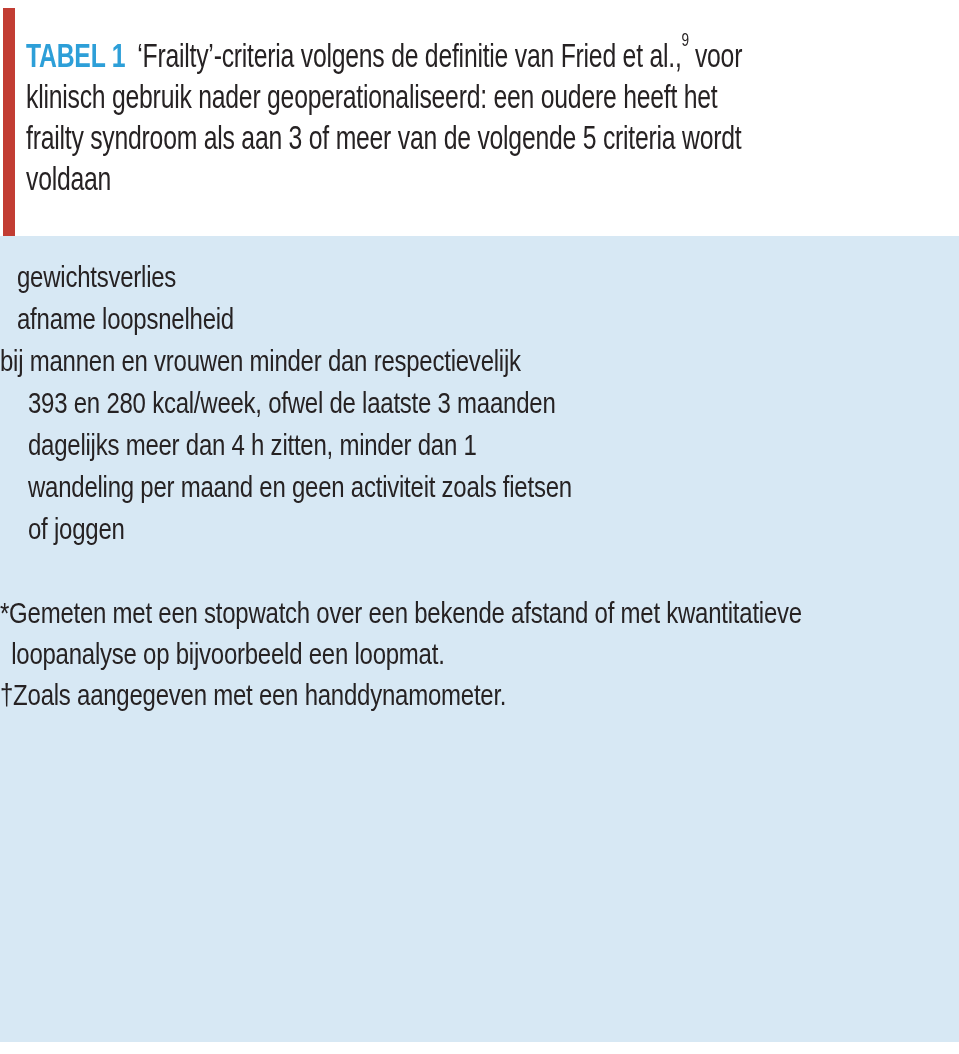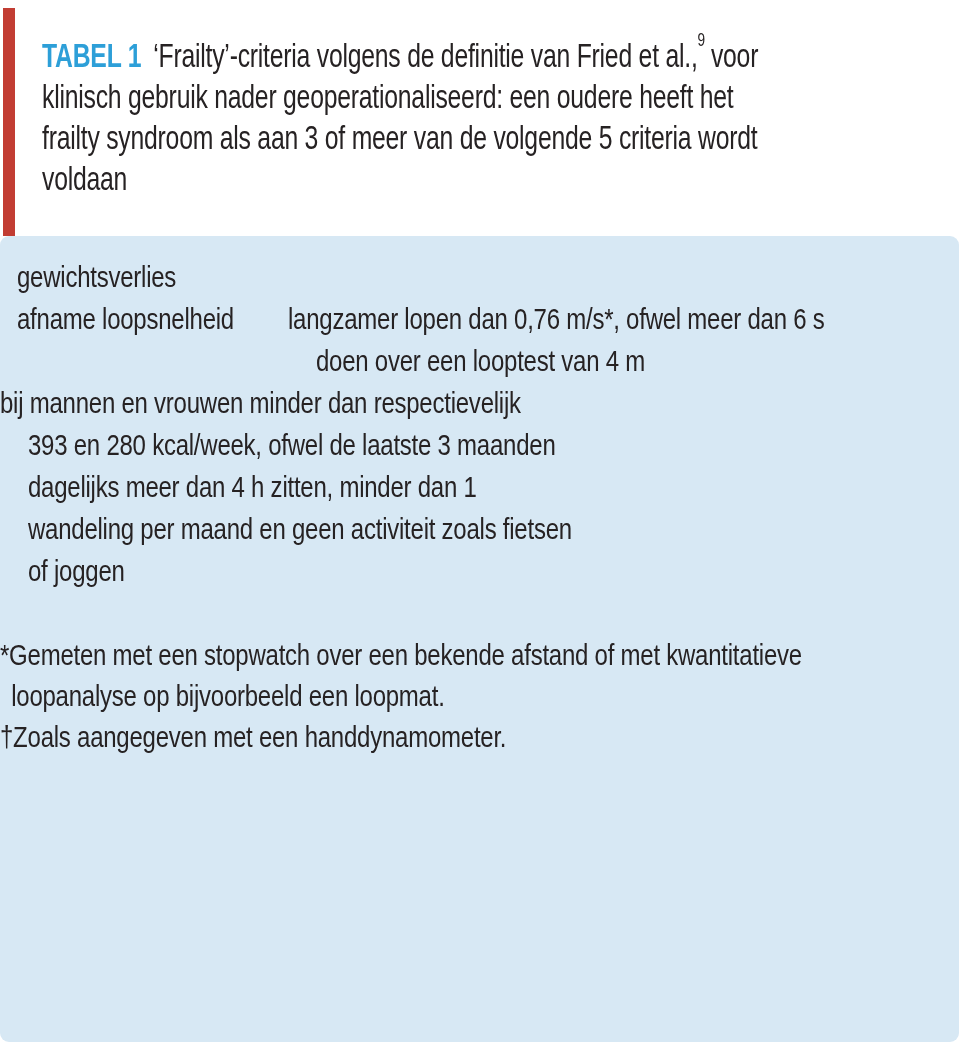--- a/index.html
+++ b/index.html
@@ -19,21 +19,21 @@
   .accent-bar {
     position: absolute;
     left: 3px;
     top: 8px;
     width: 12px;
     height: 228px;
     background: var(--accent_red, #c23d33);
   }
   .header {
     position: absolute;
-    left: 42px;
+    left: 26px;
     top: 29px;
     width: 915px;
   }
   .title-line {
     font-size: 33px;
     line-height: 41px;
     white-space: nowrap;
     transform: scaleX(0.75);
     transform-origin: 0 50%;
     letter-spacing: -0.3px;
@@ -51,21 +51,20 @@
   .title-tail { margin-left: 8px; }
   .panel {
     position: absolute;
     left: 0;
     top: 236px;
     width: 959px;
     height: 806px;
     background: var(--panel_blue, #d7e8f4);
     box-sizing: border-box;
     padding-top: 20px;
-    border-radius: 9px;
   }
   .row { display: flex; }
   .term {
     flex: 0 0 285px;
     box-sizing: border-box;
     padding-left: 17px;
   }
   .desc { flex: 1 1 auto; min-width: 0; }
   .ln {
     font-size: 30px;
@@ -104,24 +103,20 @@
     <div class="row">
       <div class="term">
         <div class="ln">gewichtsverlies</div>
       </div>
     </div>
 
     <div class="row">
       <div class="term">
         <div class="ln">afname loopsnelheid</div>
       </div>
-      <div class="desc">
-        <div class="ln">langzamer lopen dan 0,76 m/s*, ofwel meer dan 6 s</div>
-        <div class="ln ind">doen over een looptest van 4 m</div>
-      </div>
     </div>
 
     <div class="row">
     </div>
 
     <div class="row">
       <div class="desc">
         <div class="ln">bij mannen en vrouwen minder dan respectievelijk</div>
         <div class="ln ind">393 en 280 kcal/week, ofwel de laatste 3 maanden</div>
         <div class="ln ind">dagelijks meer dan 4 h zitten, minder dan 1</div>

